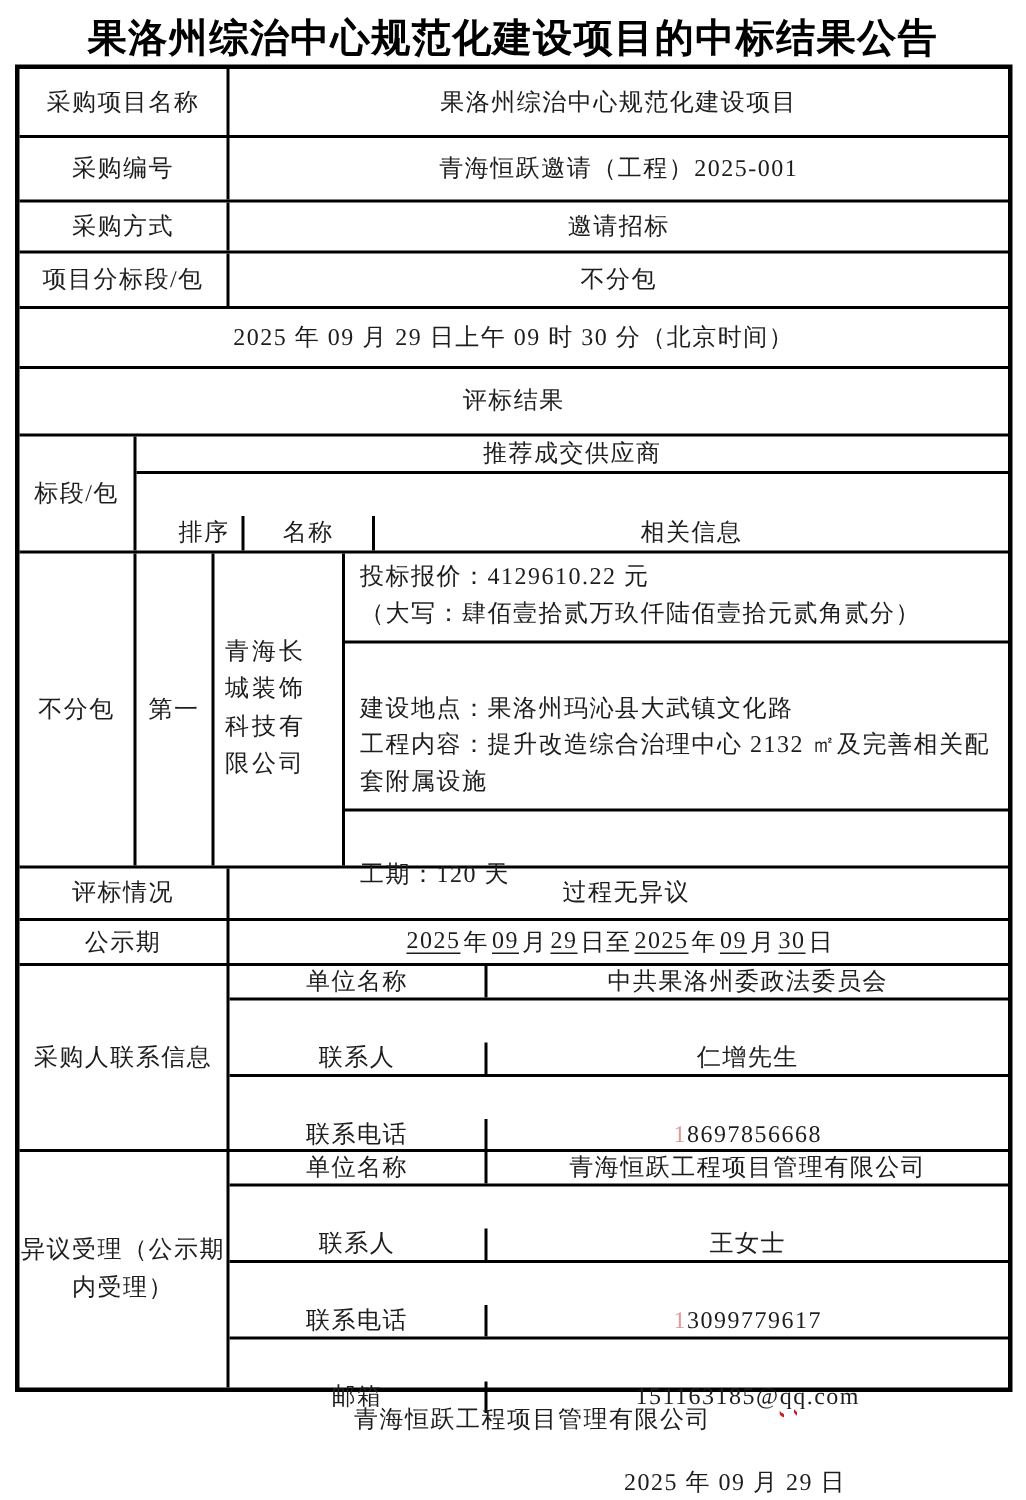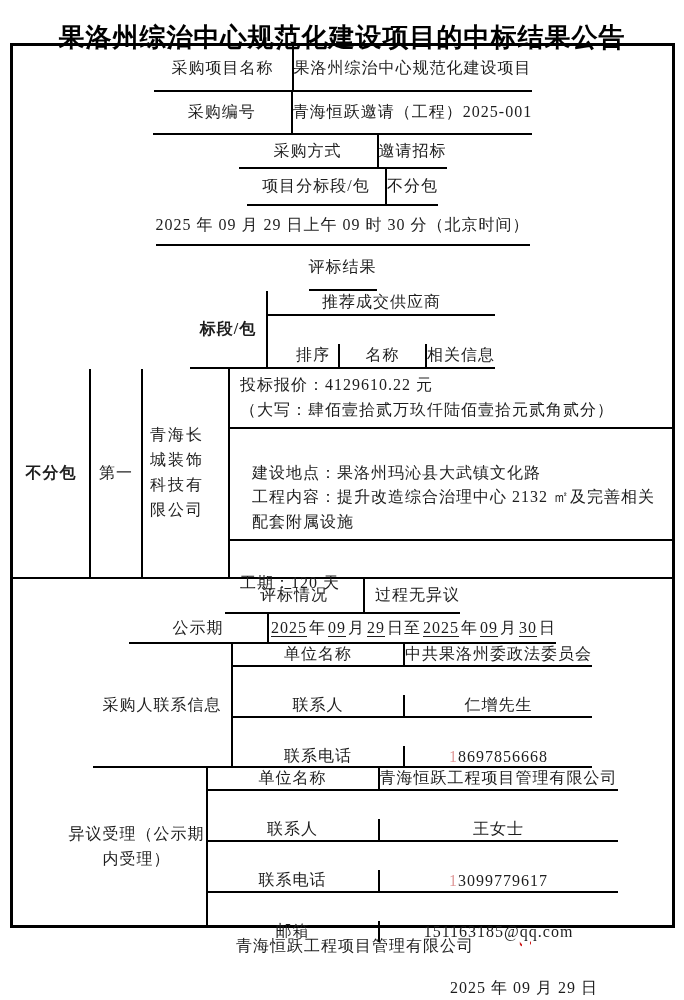--- a/index.html
+++ b/index.html
@@ -5,63 +5,62 @@
   * { margin: 0; padding: 0; box-sizing: border-box; }
   html, body {
     width: 684px; height: 1000px;
     background: #ffffff;
     font-family: "Liberation Serif", "DejaVu Serif", serif;
     color: #1d1d1d;
   }
   .page { position: relative; width: 684px; height: 1000px; overflow: hidden; }
 
   .doc-title {
-    position: absolute; top: 20px; left: 0; width: 684px;
+    position: absolute; top: 8px; left: 0; width: 684px;
     text-align: center;
     font-size: 26px; font-weight: bold; color: #000;
     letter-spacing: 1px;
   }
 
   .tbl {
     position: absolute; left: 10px; top: 43px;
     width: 665px; height: 885px;
     border: 3px solid #000;
     display: flex; flex-direction: column;
     font-size: 16px;
-    align-items: center;
   }
   .tr { display: flex; border-bottom: 2px solid #000; }
   .tr:last-child { border-bottom: none; }
   .td { display: flex; align-items: center; justify-content: center; text-align: center; letter-spacing: 1px; }
   .td.br { border-right: 2px solid #000; }
   .label-col { width: 140px; flex: 0 0 140px; }
   .value-col { flex: 1; }
   .left-text { justify-content: flex-start; text-align: left; padding: 4px 10px; }
   .stack { display: flex; flex-direction: column; flex: 1; gap: 28px; }
   .subrow { display: flex; border-bottom: 2px solid #000; }
   .subrow:last-child { border-bottom: none; }
-  .w78 { width: 78px; flex: 0 0 78px; font-weight: bold; }
+  .w78 { width: 78px; flex: 0 0 78px; }
   .w52 { width: 52px; flex: 0 0 52px; }
   .w87 { width: 87px; flex: 0 0 87px; }
   .w172 { width: 172px; flex: 0 0 172px; }
   .h46 { height: 46px; } .h43 { height: 43px; } .h34 { height: 34px; }
   .h37 { height: 37px; } .h40 { height: 40px; } .h45 { height: 45px; }
   .h78 { height: 78px; } .h38 { height: 38px; padding-left: 20px; } .h210 { height: 210px; }
-  .h60 { height: 60px; } .h95 { height: 95px; padding-left: 12px; } .h55 { height: 55px; }
+  .h60 { height: 60px; } .h95 { height: 95px; } .h55 { height: 55px; }
   .h35 { height: 35px; gap: 10px; } .h30 { height: 30px; } .h31 { height: 31px; }
   .h33 { height: 33px; } .h32 { height: 32px; } .h157 { height: 157px; }
   .h124 { height: 124px; }
   .multiline { line-height: 1.55; font-family: Liberation Serif, serif; }
   .u { text-decoration: underline; text-underline-offset: 3px; padding: 0 2px; }
   .digit-faded { color: #e09a9a; }
   .wavy-red { text-decoration: underline wavy #cf1d1d; text-decoration-thickness: 2px; text-underline-offset: 3px; }
   .supplier-name { line-height: 1.55; text-align: left; padding: 0 7px; letter-spacing: 2px; }
   .footer-line { position: absolute; width: 684px; text-align: right; font-size: 16px; letter-spacing: 1px; }
   .footer-company { top: 936px; padding-right: 210px; }
-  .footer-date { top: 978px; padding-right: 86px; }
+  .footer-date { top: 978px; padding-right: 120px; }
 </style>
 </head>
 <body>
 
 <div class="page">
 
   <div class="doc-title">果洛州综治中心规范化建设项目的中标结果公告</div>
 
   <div class="tbl">
 

